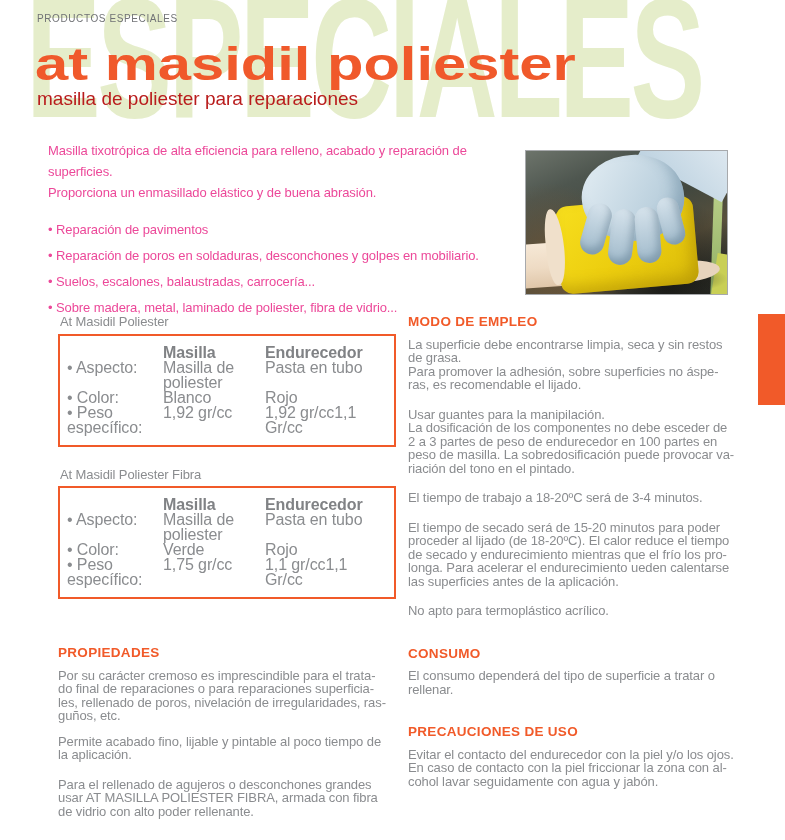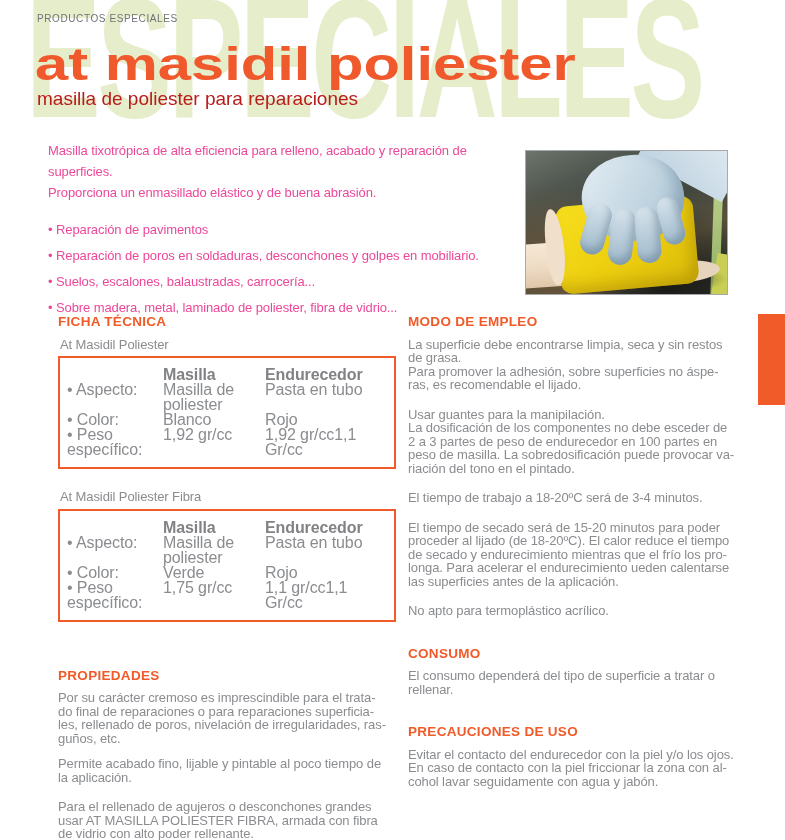--- a/index.html
+++ b/index.html
@@ -133,21 +133,20 @@
     <div class="skin"></div>
     <div class="forearm"></div>
     <div class="hand"></div>
     <div class="finger f1"></div>
     <div class="finger f2"></div>
     <div class="finger f3"></div>
     <div class="finger f4"></div>
   </div>
 
   <div class="col col-left">
-    <div class="sec-heading">FICHA TÉCNICA</div>
 
     <div class="spec-caption">At Masidil Poliester</div>
     <div class="spec-box">
       <div class="spec-grid">
         <span></span>
         <span class="hdr">Masilla</span>
         <span class="hdr">Endurecedor</span>
 
         <span>• Aspecto:</span>
         <span>Masilla de poliester</span>

